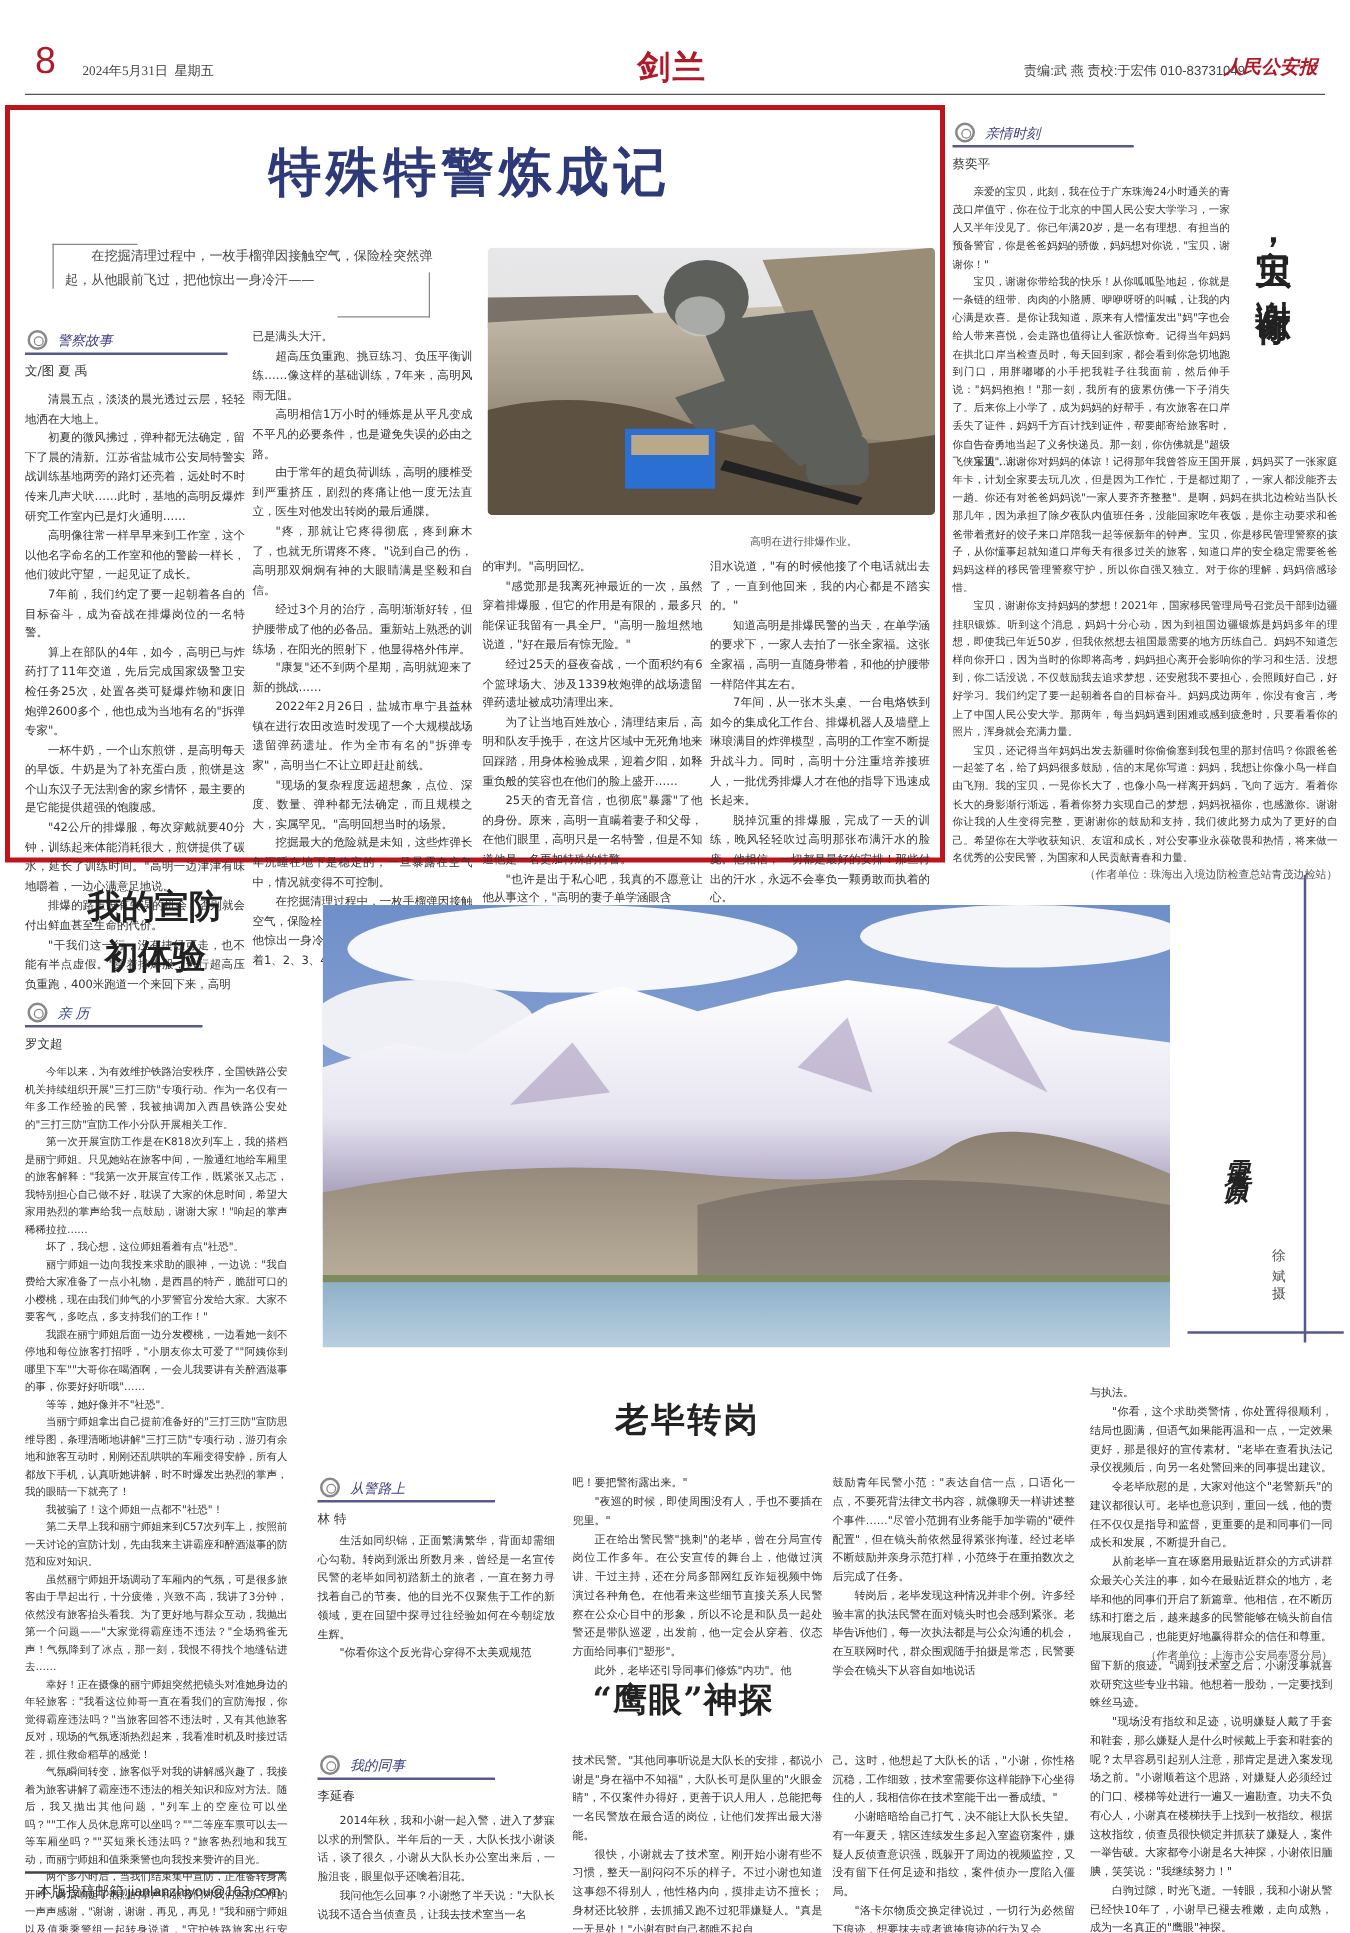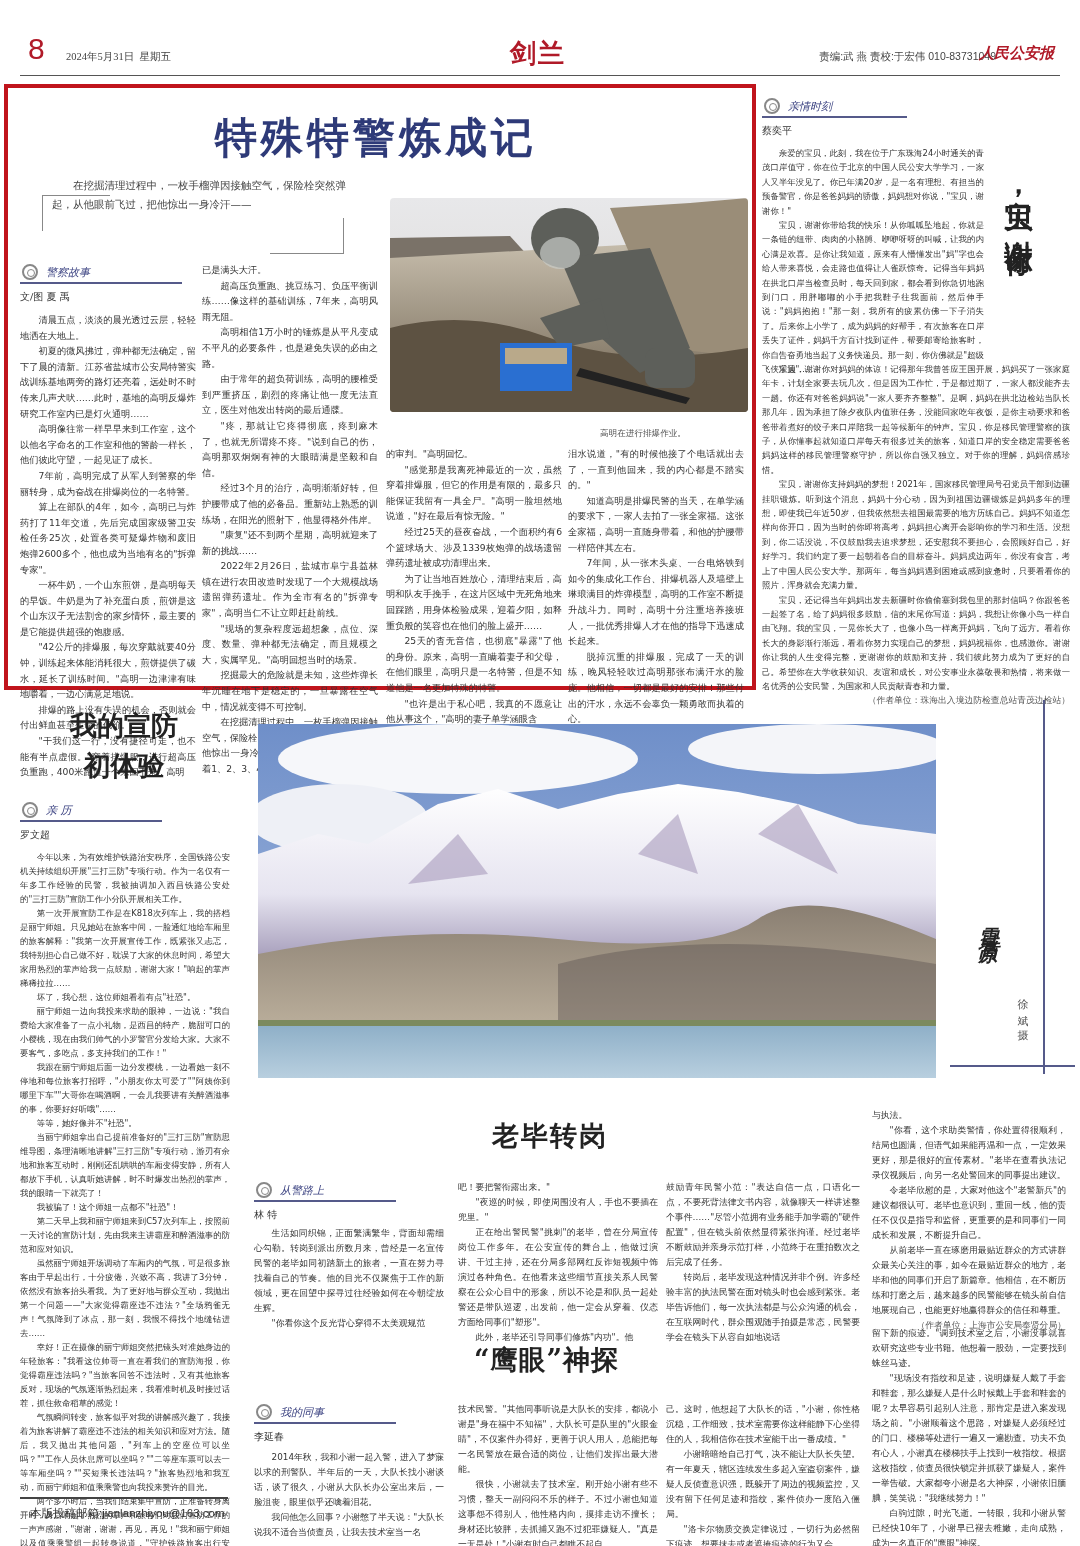--- a/index.html
+++ b/index.html
@@ -11,21 +11,21 @@
   .page-num { left: 8px; top: 4px; font-size: 30px; color: #b01a28; font-family: "Liberation Sans", sans-serif; }
   .date { left: 46px; top: 22px; font-size: 10.5px; color: #444; font-family: Liberation Serif, serif; }
   .section { left: 490px; top: 8px; font-size: 26px; font-weight: bold; color: #b01a28; font-family: Liberation Mono, monospace; letter-spacing: 2px; }
   .editors { right: 64px; top: 22px; font-size: 10.5px; color: #444; font-family: "Liberation Sans", sans-serif; }
   .logo { right: 6px; top: 16px; font-size: 15px; color: #b01a28; font-style: italic; font-family: "DejaVu Serif", serif; font-weight: bold; }
 
   .redbox { left: 4px; top: 84px; width: 752px; height: 606px; border: 4px solid #c0141c; background: #fff; }
 
   .title-main { left: 215px; top: 110px; font-size: 42px; font-weight: bold; color: #2e3a78; font-family: "DejaVu Serif", serif; letter-spacing: 4px; }
 
-  .lead { left: 42px; top: 176px; width: 310px; height: 56px; font-size: 10.5px; color: #444; font-family: "DejaVu Serif", serif; line-height: 19px; }
+  .lead { left: 42px; top: 196px; width: 310px; height: 56px; font-size: 10.5px; color: #444; font-family: "DejaVu Serif", serif; line-height: 19px; }
   .lead-bracket-l { left: 42px; top: 195px; width: 68px; height: 36px; border-left: 1.5px solid #888; border-top: 1.5px solid #888; }
   .lead-bracket-r { left: 270px; top: 218px; width: 74px; height: 36px; border-right: 1.5px solid #888; border-bottom: 1.5px solid #888; }
   .lead p { text-indent: 2em; padding-left: 10px; padding-right: 6px; }
 
   .kicker { font-size: 11px; color: #3a4180; font-family: "DejaVu Serif", serif; font-style: italic; height: 22px; border-bottom: 2px solid #555a8a; padding-left: 2px; display: flex; align-items: center; gap: 8px; }
   .kicker .ring { width: 16px; height: 16px; border: 2px solid #888; border-radius: 50%; position: relative; flex: none; }
   .kicker .ring::after { content: ""; position: absolute; left: 3px; top: 3px; width: 6px; height: 6px; border: 1px solid #888; border-radius: 50%; }
   .byline { font-size: 10px; color: #333; margin-top: 6px; font-family: "DejaVu Serif", serif; }
 
   .col { font-size: 9.2px; line-height: 15.6px; color: #333; text-align: justify; }
@@ -77,21 +77,21 @@
       <span class="ring"></span>
       <span>警察故事</span>
     </div>
   <div class="byline">文/图  夏  禹</div>
 </div>
 
 <div class="abs col" style="left:20px; top:312px; width:176px;">
   <p>清晨五点，淡淡的晨光透过云层，轻轻地洒在大地上。</p>
   <p>初夏的微风拂过，弹种都无法确定，留下了晨的清新。江苏省盐城市公安局特警实战训练基地两旁的路灯还亮着，远处时不时传来几声犬吠……此时，基地的高明反爆炸研究工作室内已是灯火通明……</p>
   <p>高明像往常一样早早来到工作室，这个以他名字命名的工作室和他的警龄一样长，他们彼此守望，一起见证了成长。</p>
-  <p>7年前，高明完成了从军人到警察的华丽转身，成为奋战在排爆岗位的一名特警。</p>
+  <p>7年前，我们约定了要一起朝着各自的目标奋斗，成为奋战在排爆岗位的一名特警。</p>
   <p>算上在部队的4年，如今，高明已与炸药打了11年交道，先后完成国家级警卫安检任务25次，处置各类可疑爆炸物和废旧炮弹2600多个，他也成为当地有名的"拆弹专家"。</p>
   <p>一杯牛奶，一个山东煎饼，是高明每天的早饭。牛奶是为了补充蛋白质，煎饼是这个山东汉子无法割舍的家乡情怀，最主要的是它能提供超强的饱腹感。</p>
   <p>"42公斤的排爆服，每次穿戴就要40分钟，训练起来体能消耗很大，煎饼提供了碳水，延长了训练时间。"高明一边津津有味地嚼着，一边心满意足地说。</p>
   <p>排爆的路上没有失误的机会，否则就会付出鲜血甚至生命的代价。</p>
   <p>"干我们这一行，没有捷径可走，也不能有半点虚假。"穿着排爆服，进行超高压负重跑，400米跑道一个来回下来，高明</p>
 </div>
 
 <div class="abs col" style="left:202px; top:262px; width:176px;">
   <p class="noindent">已是满头大汗。</p>
   <p>超高压负重跑、挑豆练习、负压平衡训练……像这样的基础训练，7年来，高明风雨无阻。</p>

